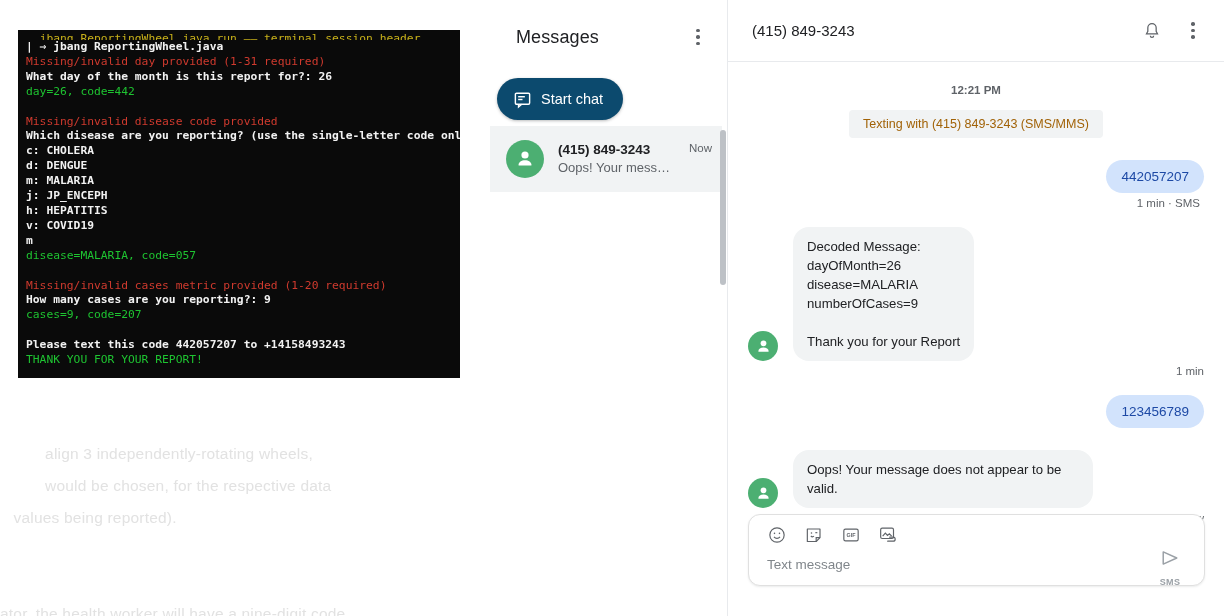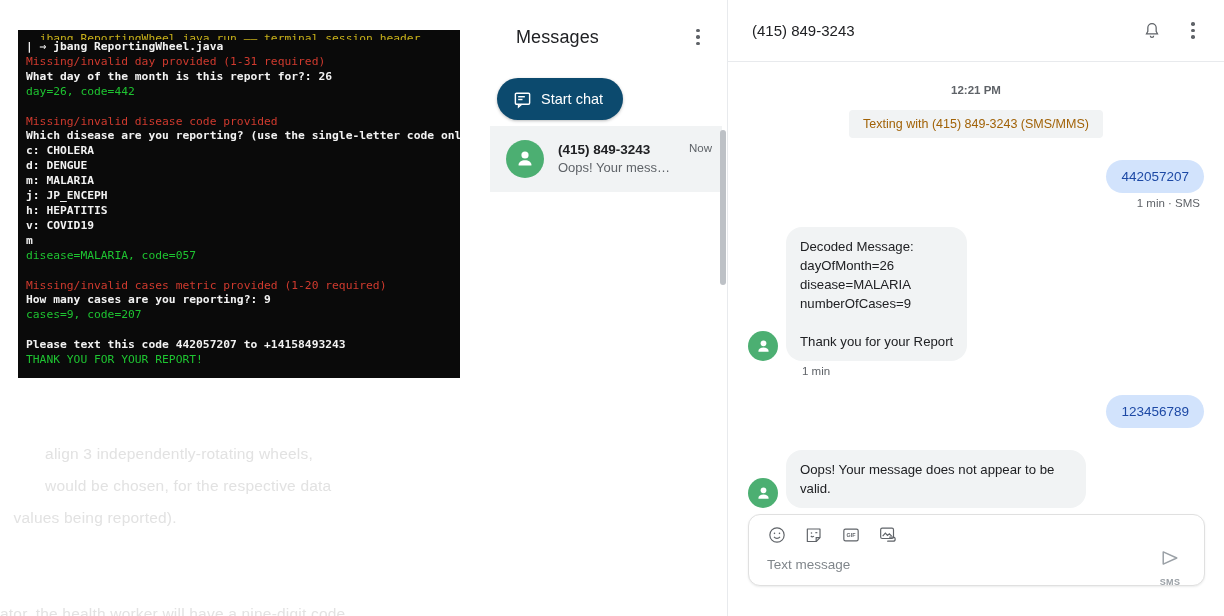--- a/index.html
+++ b/index.html
@@ -100,31 +100,31 @@
   .thread { position: relative; height: 440px; padding: 22px 20px 0 20px; }
   .day-stamp { text-align: center; font-size: 11.5px; font-weight: bold; color: #5f6368; margin-bottom: 14px; }
   .sys-pill {
     margin: 0 auto 22px auto; width: fit-content;
     background: #f1f3f4; color: #a16207; font-size: 12.5px;
     padding: 7px 14px; border-radius: 4px;
   }
 
   .row { display: flex; margin-bottom: 4px; }
   .row.out { justify-content: flex-end; }
-  .row.in  { justify-content: flex-start; align-items: flex-end; gap: 8px; }
+  .row.in  { justify-content: flex-start; align-items: flex-end; gap: 15px; }
   .bubble-out {
     background: #d2e3fc; color: #1d49a5; font-size: 13.5px;
     padding: 9px 15px; border-radius: 17px; max-width: 330px;
   }
   .bubble-in {
     background: #f1f3f4; color: #202124; font-size: 13.2px; line-height: 19px;
     padding: 10px 14px; border-radius: 16px; max-width: 300px; white-space: pre-line;
   }
   .meta-out { text-align: right; font-size: 11.5px; color: #5f6368; margin: 3px 4px 18px 0; }
-  .meta-in  { font-size: 11.5px; color: #5f6368; margin: 3px 0 18px 54px; }
+  .meta-in  { font-size: 11.5px; color: #5f6368; margin: 3px 0 18px 54px; text-align: right; }
   .av-sm { flex: 0 0 auto; width: 30px; height: 30px; border-radius: 50%;
            background: #4caf72; display: flex; align-items: center; justify-content: center; }
   .av-sm svg { width: 19px; height: 19px; display: block; }
   .gap18 { height: 18px; }
 
   
   .composer {
     position: absolute; left: 748px; top: 514px; width: 457px; height: 72px;
     background: #fff; border: 1px solid #e0e0e0; border-radius: 12px;
     box-shadow: 0 1px 2px rgba(60,64,67,.1);

